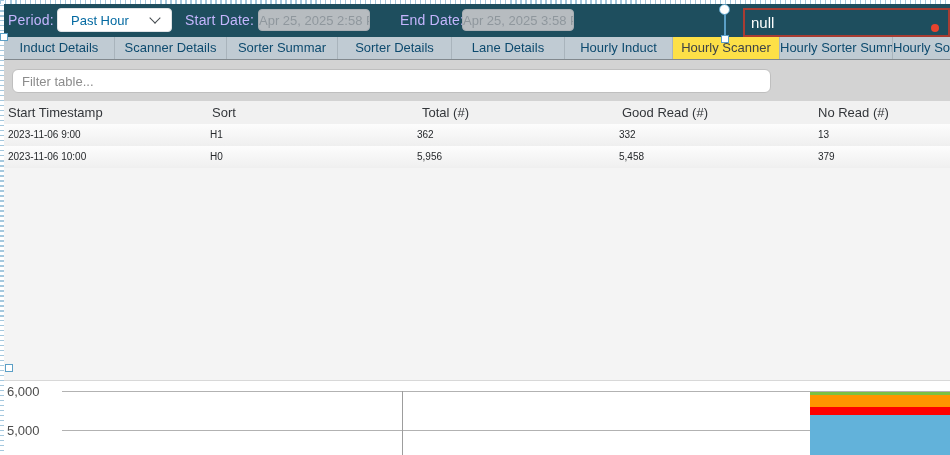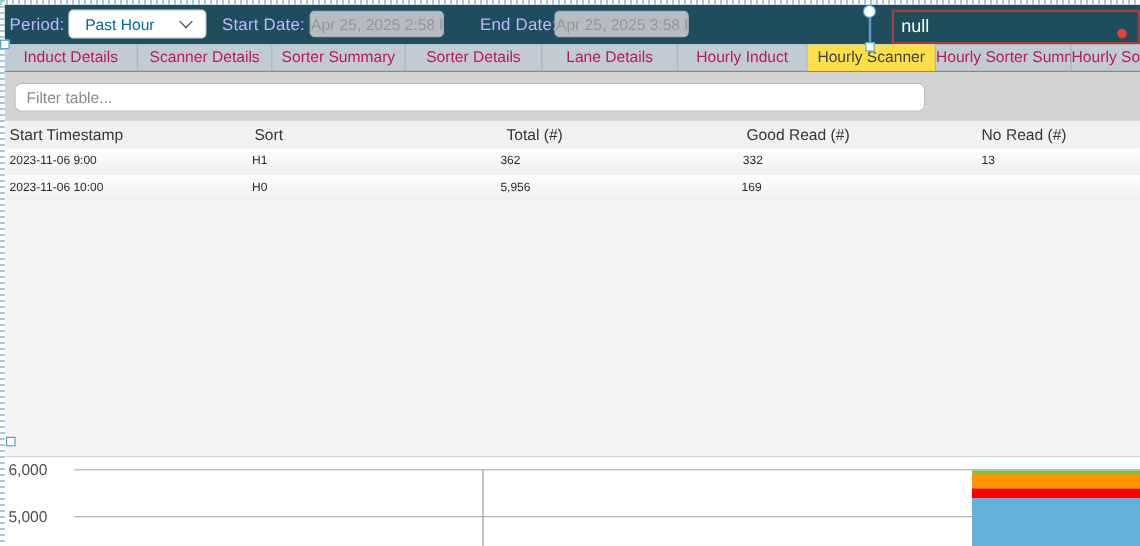--- a/index.html
+++ b/index.html
@@ -25,21 +25,21 @@
     transform:rotate(45deg); margin:-4px 12px 0 0; }
   .date-input { position:absolute; top:5px; width:112px; height:22px; background:#b7bcc0;
     border:1px solid #a9afb4; border-radius:4px; color:#8f979d; font-size:13px; text-align:center; }
   .null-box { position:absolute; left:739px; top:4px; width:207px; height:29px;
     border:2px solid #a83c32; display:flex; align-items:center; z-index:20; }
   .null-box span { color:#ffffff; font-size:15px; padding-left:6px; }
 
   
   .tabbar { position:absolute; left:4px; top:37px; width:946px; height:23px; background:#c0cbd3;
     border-bottom:1px solid #82898e; display:flex; z-index:5; }
-  .tab { height:22px; line-height:22px; text-align:center; font-size:13px; color:#be185d;
+  .tab { height:22px; line-height:22px; text-align:center; font-size:13px; color:#0c4a6e;
     border-right:1px solid #a9b4bc; overflow:hidden; white-space:nowrap; cursor:pointer; flex:none; }
   .tab.active { background:#fde047; color:#3d4247; }
   .tab:last-child { border-right:none; }
 
   
   .filter-panel { position:absolute; left:4px; top:60px; width:946px; height:41px; background:#d3d3d3; z-index:4; }
   .filter-input { position:absolute; left:8px; top:9px; width:759px; height:24px; background:#ffffff;
     border:1px solid #bfbfbf; border-radius:6px; font-size:13px; color:#444; padding:0 9px; outline:none; }
   .filter-input::placeholder { color:#8c8c8c; }
 
@@ -83,21 +83,21 @@
   <span class="tb-label" style="left:396px">End Date:</span>
   <input class="date-input" style="left: 458px;" disabled="" value="Apr 25, 2025 3:58 PM">
   <div class="null-box">
     <span>null</span>
   </div>
 </div>
 
 <div class="tabbar">
   <div class="tab" style="width:111px">Induct Details</div>
   <div class="tab" style="width:112px">Scanner Details</div>
-  <div class="tab" style="width:111px">Sorter Summary</div>
+  <div class="tab" style="width:111px">Sorter Summar</div>
   <div class="tab" style="width:114px">Sorter Details</div>
   <div class="tab" style="width:113px">Lane Details</div>
   <div class="tab" style="width:108px">Hourly Induct</div>
   <div class="tab active" style="width:107px">Hourly Scanner</div>
   <div class="tab" style="width:113px">Hourly Sorter Summar</div>
   <div class="tab" style="width:57px">Hourly Sort</div>
 </div>
 
 <div class="filter-panel">
   <input class="filter-input" type="text" placeholder="Filter table..." style="">
@@ -114,21 +114,22 @@
   <div class="cell" style="padding-left:4px">2023-11-06 9:00</div>
   <div class="cell" style="padding-left:6px">H1</div>
   <div class="cell" style="padding-left:6px">362</div>
   <div class="cell" style="padding-left:5px">332</div>
   <div class="cell" style="padding-left:4px">13</div>
 </div>
 <div class="tbl-row tbl-r tbl-r2">
   <div class="cell" style="padding-left:4px">2023-11-06 10:00</div>
   <div class="cell" style="padding-left:6px">H0</div>
   <div class="cell" style="padding-left:6px">5,956</div>
-  <div class="cell" style="padding-left:4px">169</div>
+  <div class="cell" style="padding-left:5px">5,458</div>
+  <div class="cell" style="padding-left:4px">379</div>
 </div>
 
 <div class="body-area"></div>
 <div class="plus">+</div>
 
 <div class="chart">
   <div class="ytick" style="top:1px">6,000</div>
   <div class="ytick" style="top:40px">5,000</div>
   <div class="gridline" style="top:8px"></div>
   <div class="gridline" style="top:47px"></div>

